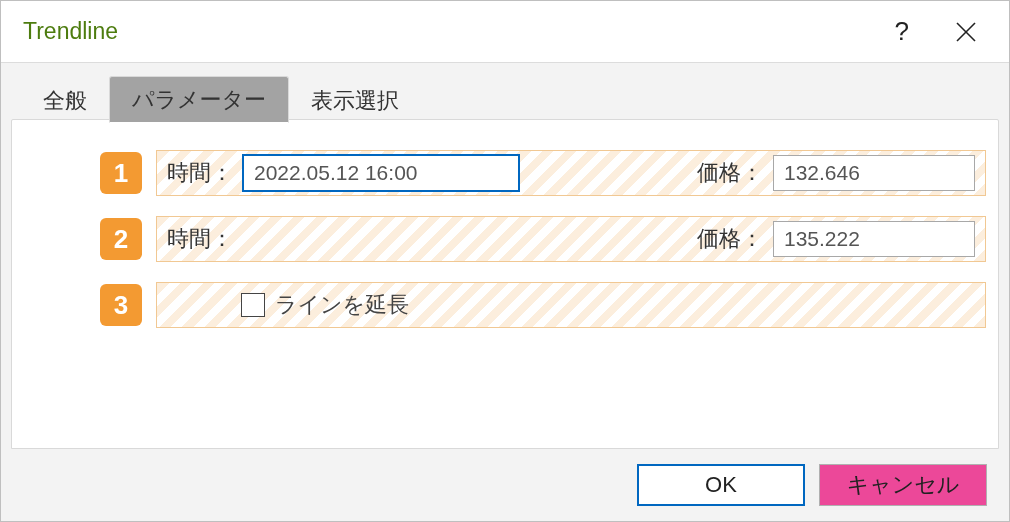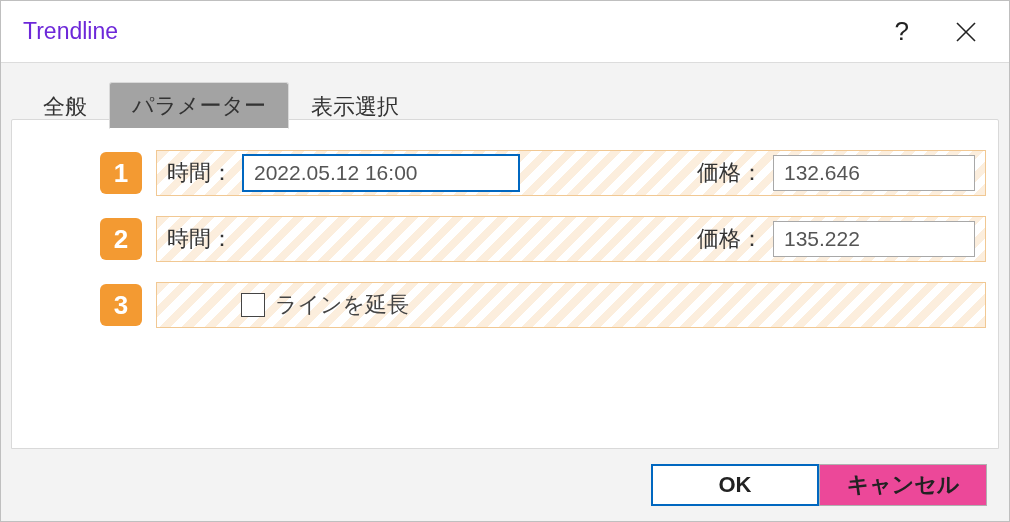--- a/index.html
+++ b/index.html
@@ -18,21 +18,21 @@
   }
   .titlebar {
     height: 62px;
     display: flex;
     align-items: center;
     padding: 0 18px 0 22px;
     border-bottom: 1px solid #dcdcdc;
   }
   .titlebar-title {
     font-size: 23px;
-    color: #6d28d9;
+    color: #4d7c0f;
     flex: 1;
   }
   .titlebar-icons {
     display: flex;
     align-items: center;
     gap: 46px;
     padding-right: 14px;
   }
   .help-icon { font-size: 26px; color: #222; font-family: "Segoe UI", sans-serif; }
   .close-icon svg { display: block; }
@@ -49,21 +49,21 @@
     height: 46px;
     padding-left: 10px;
   }
   .tab {
     padding: 8px 22px 7px 22px;
     font-size: 22px;
     color: #333;
     border-top-left-radius: 3px;
     border-top-right-radius: 3px;
     position: relative;
-    top: 10px;
+    top: 4px;
     cursor: default;
   }
   .tab.active {
     background: #a3a3a3;
     border: 1px solid #d9d9d9;
     border-bottom: 1px solid #fff;
     z-index: 2;
   }
   .tabpanel {
     flex: 1;
@@ -142,21 +142,21 @@
   .check-label {
     font-size: 22px;
     color: #444;
   }
   .footer {
     height: 72px;
     display: flex;
     align-items: center;
     justify-content: flex-end;
     padding-right: 12px;
-    font-weight: bold;
+    gap: 14px;
   }
   .btn {
     width: 168px;
     height: 42px;
     font-size: 22px;
     display: flex;
     align-items: center;
     justify-content: center;
     background: #fff;
     cursor: default;

